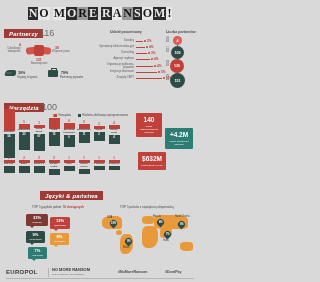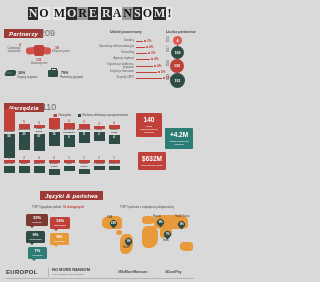--- a/index.html
+++ b/index.html
@@ -200,21 +200,21 @@
 
 <div class="page">
 
   <div class="title-bar">
     <div class="ransom-title">
       <span class="rl-dark">N</span><span class="rl-light">O</span><span class="rl-space"> </span><span class="rl-light">M</span><span class="rl-dark">O</span><span class="rl-gray">R</span><span class="rl-dark">E</span><span class="rl-space"> </span><span class="rl-dark">R</span><span class="rl-light">A</span><span class="rl-gray">N</span><span class="rl-dark">S</span><span class="rl-light">O</span><span class="rl-dark">M</span><span class="rl-light">!</span>
     </div>
   </div>
 
   <div class="sec-head" style="left:4px; top:29px;">Partnerzy</div>
-  <div class="sec-num" style="left:40px; top:28px;">209</div>
+  <div class="sec-num" style="left:40px; top:28px;">116</div>
 
   <div class="handshake">
     <div class="hs-l"></div>
       <div class="hs-r"></div>
       <div class="hs-c"></div>
   </div>
 
   <div class="tick-num" style="left:19px; top:43px;">4</div>
   <div class="tick-lbl" style="left:2px; top:47px; width:24px;">Członkowie założyciele</div>
 
@@ -286,21 +286,21 @@
   <div class="tl-year" style="left:166px; top:46px;">2017</div>
   <div class="tl-node" style="left:171px; top:46px; width:13px; height:13px; background:#2e4b46;">109</div>
 
   <div class="tl-year" style="left:166px; top:60px;">2018</div>
   <div class="tl-node" style="left:170px; top:59px; width:14px; height:14px; background:#c0403a;">130</div>
 
   <div class="tl-year" style="left:166px; top:74px;">2019</div>
   <div class="tl-node" style="left:170px; top:73px; width:15px; height:15px; background:#2e4b46;">151</div>
 
   <div class="sec-head" style="left:4px; top:103px;">Narzędzia</div>
-  <div class="sec-num" style="left:42px; top:102px;">110</div>
+  <div class="sec-num" style="left:42px; top:102px;">100</div>
 
   <div class="legend-item" style="left:54px; top:113px;">
     <div class="legend-sw" style="background:#c0403a;"></div>
     <div class="legend-tx">Narzędzia</div>
   </div>
   <div class="legend-item" style="left:78px; top:113px;">
     <div class="legend-sw" style="background:#2e4b46;"></div>
     <div class="legend-tx">Rodzina złośliwego oprogramowania</div>
   </div>
 

